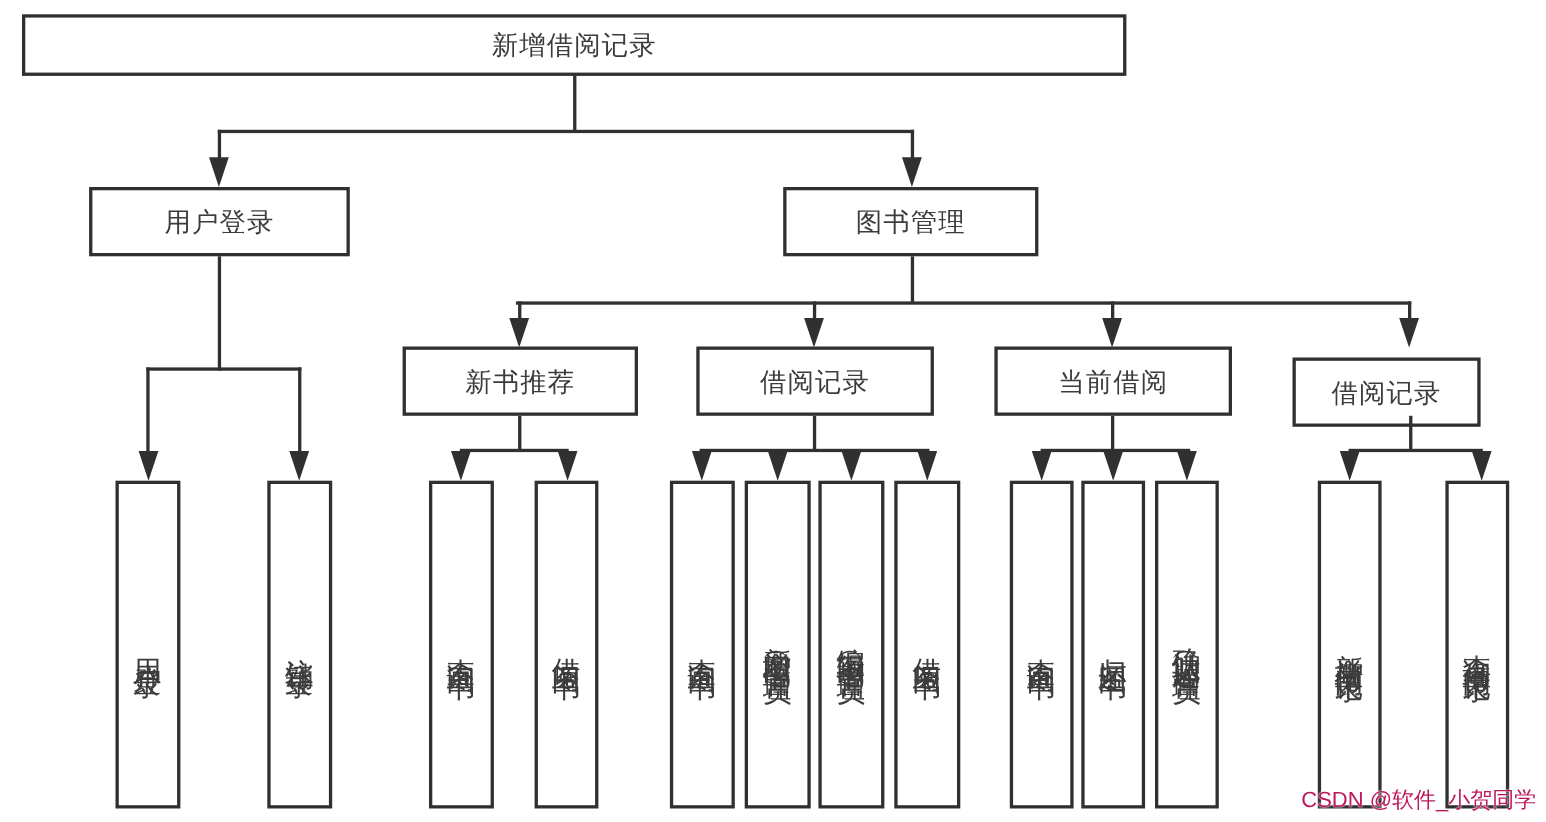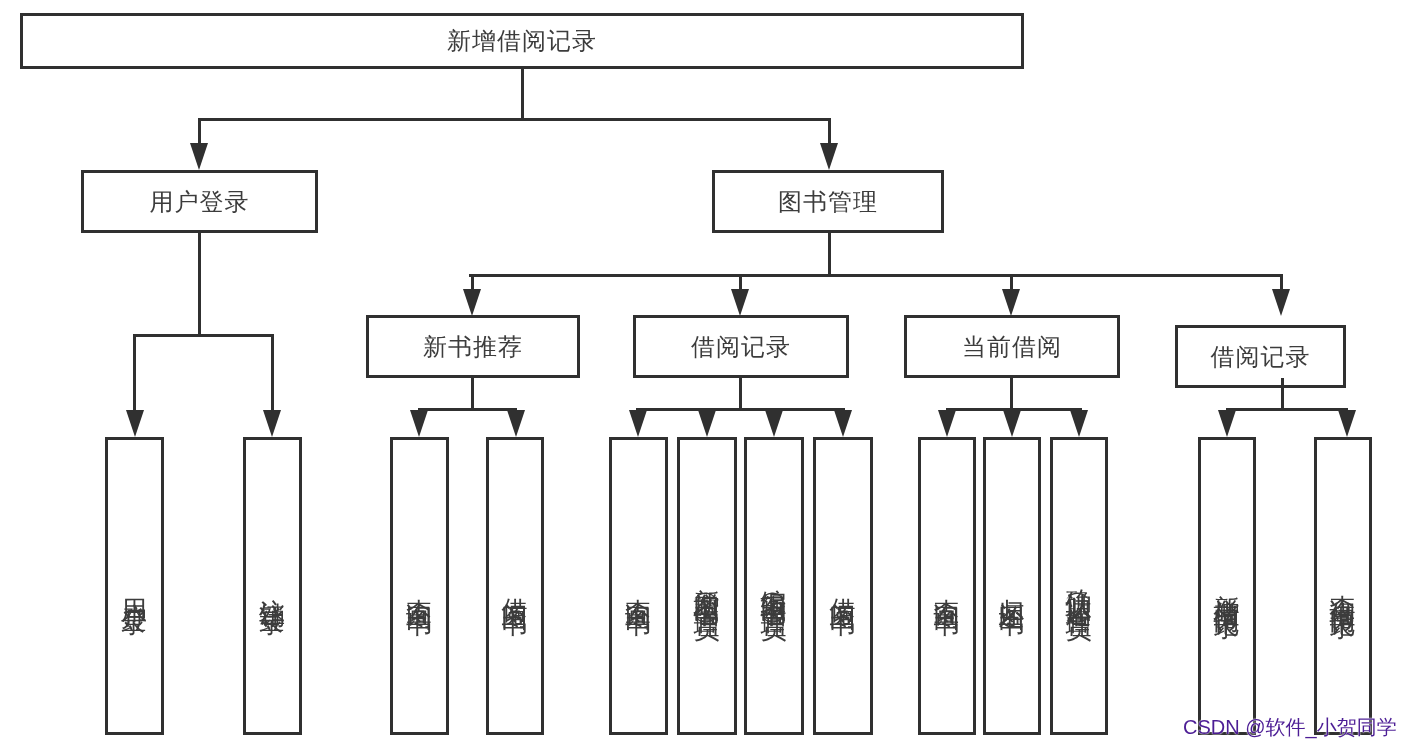--- a/index.html
+++ b/index.html
@@ -36,21 +36,21 @@
     width: 0; height: 0;
     border-left: 9px solid transparent;
     border-right: 9px solid transparent;
     border-top: 27px solid #303030;
   }
   .watermark {
     position: absolute;
     left: 1183px;
     top: 714px;
     font-size: 20px;
-    color: #4c1d95;
+    color: #be185d;
     text-shadow: 0 0 2px #ffffff, 0 0 1px #ffffff;
     white-space: nowrap;
     z-index: 10;
   }
 </style>
 </head>
 <body>
 
 <div id="canvas">
 

